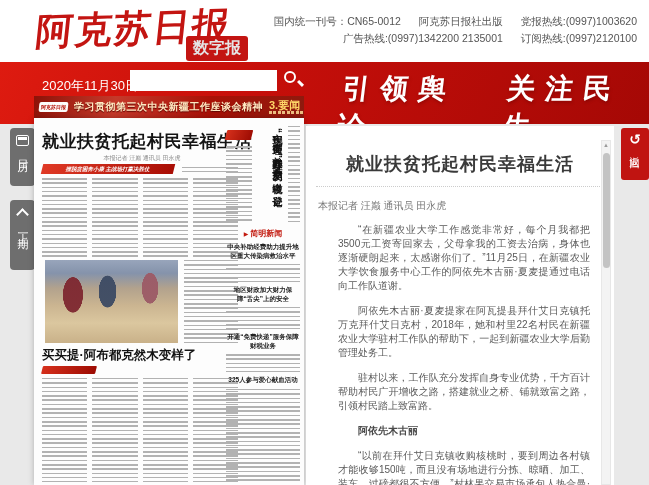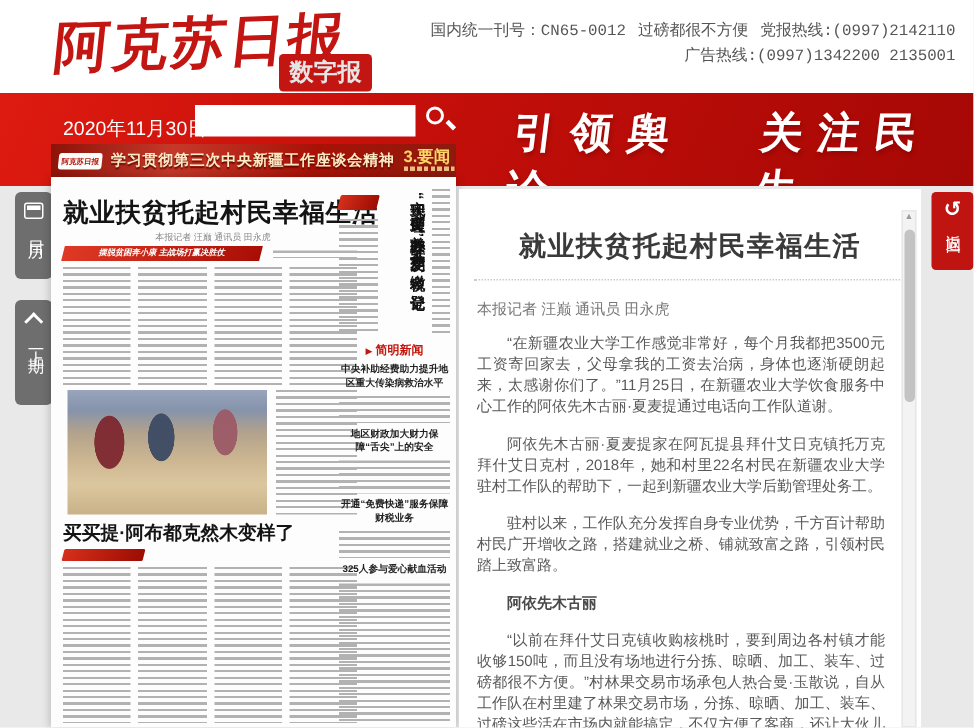--- a/index.html
+++ b/index.html
@@ -9,21 +9,21 @@
 
   
   .header { position:absolute; left:0; top:0; width:649px; height:62px; background:#fff; }
   .logo-cn { position:absolute; left:36px; top:4px; font-size:37px; font-weight:bold;
              color:#c31512; font-family:"DejaVu Serif","Liberation Serif",serif;
              transform:rotate(-2deg) skewX(-8deg); letter-spacing:2px; }
   .logo-badge { position:absolute; left:186px; top:36px; background:#c31512; color:#e5e5e5;
                 font-size:16px; font-weight:bold; padding:2px 7px; border-radius:3px; }
   .header-info { position:absolute; right:12px; top:13px; text-align:right;
                  font-size:10.5px; color:#555; }
-  .header-info .row { display:flex; justify-content:flex-end; gap:8px; line-height:17px;font-family:Liberation Mono, monospace; }
+  .header-info .row { display:flex; justify-content:flex-end; gap:18px; line-height:17px; }
 
   
   .redband { position:absolute; left:0; top:62px; width:649px; height:62px;
              background:linear-gradient(115deg,#de1b10 0%,#c60f0a 40%,#a50805 100%); }
   .band-date { position:absolute; left:42px; top:77px; color:#fff; font-size:13px; }
   .search-box { position:absolute; left:130px; top:70px; width:147px; height:21px;
                 background:#fff; border:none; outline:none; padding:0 6px; font-size:12px; }
   .mag { position:absolute; left:284px; top:71px; width:12px; height:12px;
          border:2px solid #fff; border-radius:50%; }
   .mag::after { content:""; position:absolute; width:2.5px; height:7px; background:#fff;
@@ -107,21 +107,21 @@
   .pv-brief-fill { width:100%; } .f18 { height:18px; } .f22 { height:22px; } .fgrow { flex:1; }
 
   
   .reader { position:absolute; left:306px; top:126px; width:308px; height:359px; background:#fff; }
   .art-title { margin:26px 30px 0 30px; text-align:center; font-size:18px; font-weight:600;
                color:#3a3a3a; letter-spacing:1px; }
   .art-divider { margin:10px 10px 0 10px; border-bottom:1px dotted #ccc; }
   .art-body { padding:8px 24px 0 12px; }
   .art-byline { font-size:10px; color:#777; margin:4px 0 10px 0; }
   .art-body p { font-size:10px; color:#595959; line-height:14px; text-indent:2em;
-                margin-bottom:11px; text-align:justify; }
+                margin-bottom:11px; text-align:justify;margin-left:20px; }
   .art-body p.subhead { font-weight:bold; color:#4a4a4a; }
   .scrollbar { position:absolute; right:3px; top:14px; bottom:0; width:10px; background:#f3f3f3;
                border:1px solid #e7e7e7; }
   .scroll-arrow { position:absolute; top:1px; left:0; width:8px; text-align:center;
                   font-size:6px; color:#9a9a9a; }
   .scroll-thumb { position:absolute; left:0.5px; top:12px; width:7px; height:115px;
                   background:#c3c3c3; border-radius:4px; }
 
   
   .back-btn { position:absolute; left:621px; top:128px; width:28px; height:52px;
@@ -135,25 +135,26 @@
 <body>
 
 <div id="stage">
 
   <div class="header">
     <div class="logo-cn">阿克苏日报</div>
     <div class="logo-badge">数字报</div>
     <div class="header-info">
       <div class="row">
         <span>国内统一刊号：CN65-0012</span>
-        <span>过磅都很不方便</span>
-        <span>党报热线:(0997)2142110</span>
+        <span>阿克苏日报社出版</span>
+        <span>党报热线:(0997)1003620</span>
       </div>
       <div class="row">
         <span>广告热线:(0997)1342200 2135001</span>
+        <span>订阅热线:(0997)2120100</span>
       </div>
     </div>
   </div>
 
   <div class="redband"></div>
   <div class="band-date">2020年11月30日</div>
   <input class="search-box" type="text" placeholder="" style="">
   <div class="mag"></div>
   <div class="slogan">
     <span>引领舆论</span>

